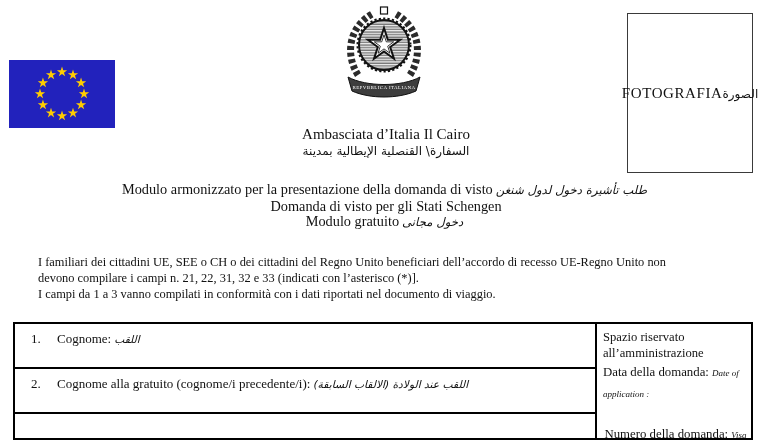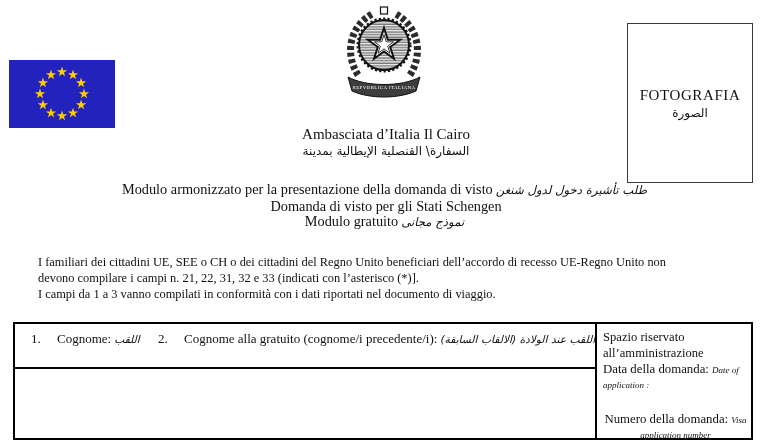--- a/index.html
+++ b/index.html
@@ -8,48 +8,48 @@
     font-family:"Liberation Serif", serif;color:#111;
   }
   .ar{font-family:"DejaVu Sans", sans-serif;font-size:0.82em;}
   .arpad{margin:0 3px;font-style:italic;}
   
   .eu-flag{position:absolute;left:9px;top:60px;width:106px;height:68px;display:block;}
   
   .emblem{position:absolute;left:338px;top:5px;width:92px;height:100px;display:block;}
   
   .photo-box{
-    position:absolute;left:627px;top:23px;width:126px;height:160px;
+    position:absolute;left:627px;top:13px;width:126px;height:160px;
     border:1px solid #3a3a3a;box-sizing:border-box;
-    display:flex;flex-direction:column;align-items:center;justify-content:center;
+    display:flex;flex-direction:row;align-items:center;justify-content:center;
   }
   .photo-label{font-size:15px;letter-spacing:0.6px;}
   .photo-label-ar{font-size:12px;margin-top:2px;}
   
   .embassy{position:absolute;left:4px;top:126px;width:764px;text-align:center;}
   .embassy-it{font-size:15px;line-height:17px;}
   .embassy-ar{font-size:12px;line-height:16px;}
   
   .title-block{position:absolute;left:4px;top:182px;width:764px;text-align:center;}
   .t-line{font-size:14.3px;line-height:15.7px;white-space:nowrap;}
   
   .notice{position:absolute;left:38px;top:254px;width:720px;}
   .n-line{font-size:12.4px;line-height:16px;white-space:nowrap;}
   
   .form-table{
     position:absolute;left:13px;top:322px;width:740px;height:118px;
     border:2px solid #000;box-sizing:border-box;display:flex;
   }
-  .ft-left{width:582px;border-right:2px solid #000;box-sizing:border-box;display:flex;flex-direction:row;}
+  .ft-left{width:582px;border-right:2px solid #000;box-sizing:border-box;display:flex;flex-direction:column;}
   .ft-row{height:36px;border-bottom:2px solid #000;box-sizing:content-box;padding:7px 0 0 16px;font-size:13px;white-space:nowrap;overflow:hidden;}
   .ft-row.last{border-bottom:none;flex:1;padding-top:9px;}
   .num{display:inline-block;width:26px;}
   .ft-right{flex:1;padding:5px 3px 0 6px;box-sizing:border-box;}
   .admin-title{font-size:12.6px;line-height:16px;}
-  .admin-item{margin-top:1px;font-size:12.8px;line-height:14px;}
+  .admin-item{margin-top:1px;font-size:12.8px;line-height:20px;}
   .admin-item.second{margin-top:20px;text-align:center;}
   .admin-note{font-style:italic;font-size:9px;margin-left:3px;}
 </style>
 </head>
 <body>
 
 <div class="page">
 
   <svg class="eu-flag" viewBox="0 0 106 68" aria-hidden="true">
     <defs>
@@ -104,21 +104,21 @@
     <div class="embassy-it">Ambasciata d’Italia Il Cairo</div>
     <div class="embassy-ar ar" dir="rtl">السفارة\ القنصلية الإيطالية بمدينة</div>
   </div>
 
   <div class="title-block">
     <div class="t-line">
       <span>Modulo armonizzato per la presentazione della domanda di visto</span><span class="ar arpad">طلب تأشيرة دخول لدول شنغن</span>
     </div>
     <div class="t-line">Domanda di visto per gli Stati Schengen</div>
     <div class="t-line">
-      <span>Modulo gratuito</span><span class="ar arpad">نموذج مجانى</span>
+      <span>Modulo gratuito</span><span class="ar arpad">دخول مجانى</span>
     </div>
   </div>
 
   <div class="notice">
     <div class="n-line">I familiari dei cittadini UE, SEE o CH o dei cittadini del Regno Unito beneficiari dell’accordo di recesso UE-Regno Unito non</div>
     <div class="n-line">devono compilare i campi n. 21, 22, 31, 32 e 33 (indicati con l’asterisco (*)].</div>
     <div class="n-line">I campi da 1 a 3 vanno compilati in conformità con i dati riportati nel documento di viaggio.</div>
   </div>
 
   <div class="form-table">

